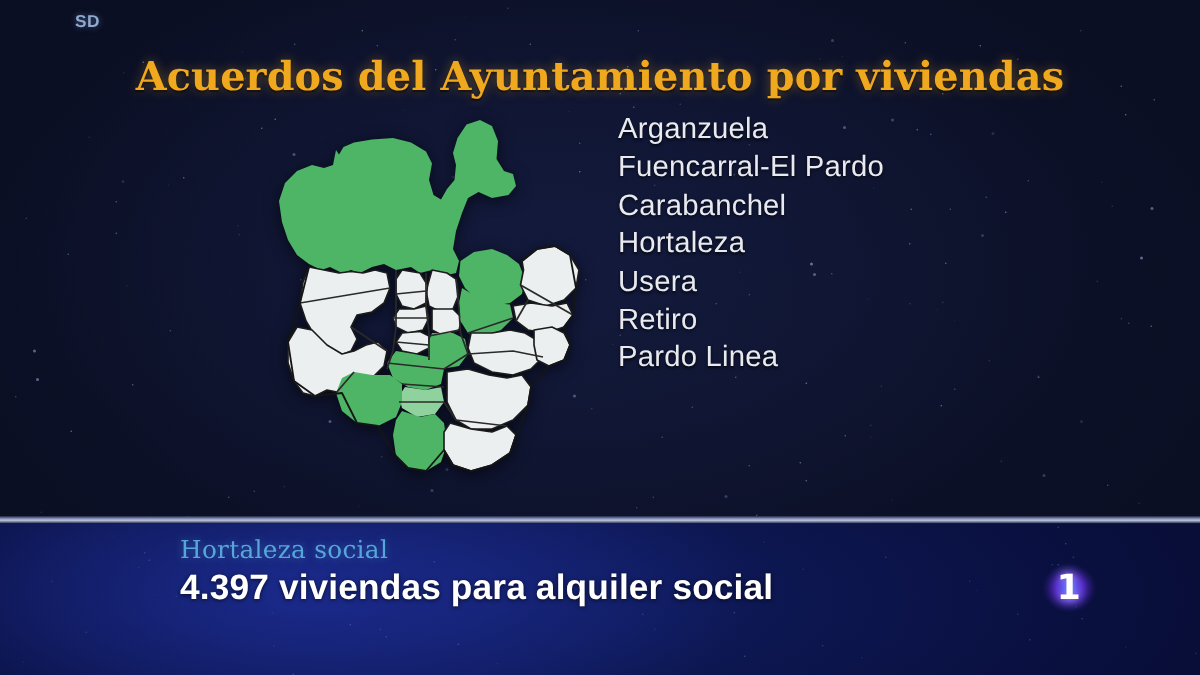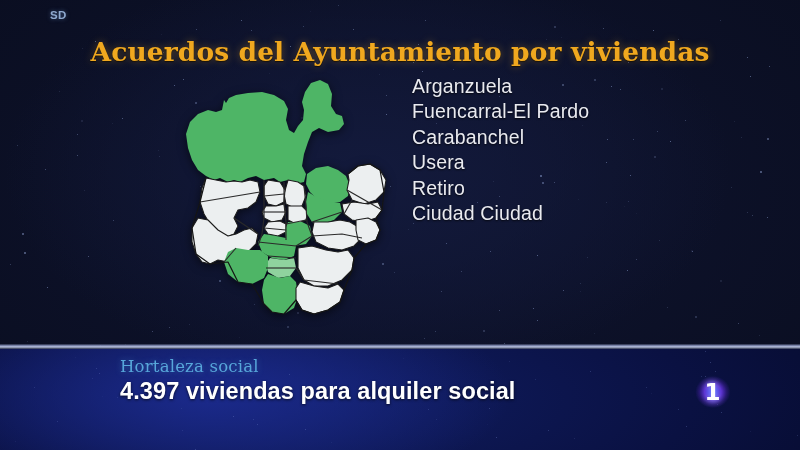--- a/index.html
+++ b/index.html
@@ -384,23 +384,24 @@
                    L194,94 L182,96 L172,104"></path>
         </g>
       </g>
     </svg>
   </div>
 
   <div id="district-list">
     <div class="district-item">Arganzuela</div>
     <div class="district-item">Fuencarral-El Pardo</div>
     <div class="district-item">Carabanchel</div>
+    <div class="district-item">Hortaleza</div>
     <div class="district-item">Usera</div>
     <div class="district-item">Retiro</div>
-    <div class="district-item">Ciudad Ciudad</div>
+    <div class="district-item">Pardo Linea</div>
   </div>
 </div>
 
 <div id="divider"></div>
 
 <div id="lower">
   <div id="lower-stars">
       <i style="width: 1px; height: 1px; left: 92.2977px; top: 28.9955px; opacity: 0.21;"></i>
       <i style="width: 1px; height: 1px; left: 330.95px; top: 92.7141px; opacity: 0.14;"></i>
       <i style="width: 1px; height: 1px; left: 56.6392px; top: 72.0322px; opacity: 0.29;"></i>

